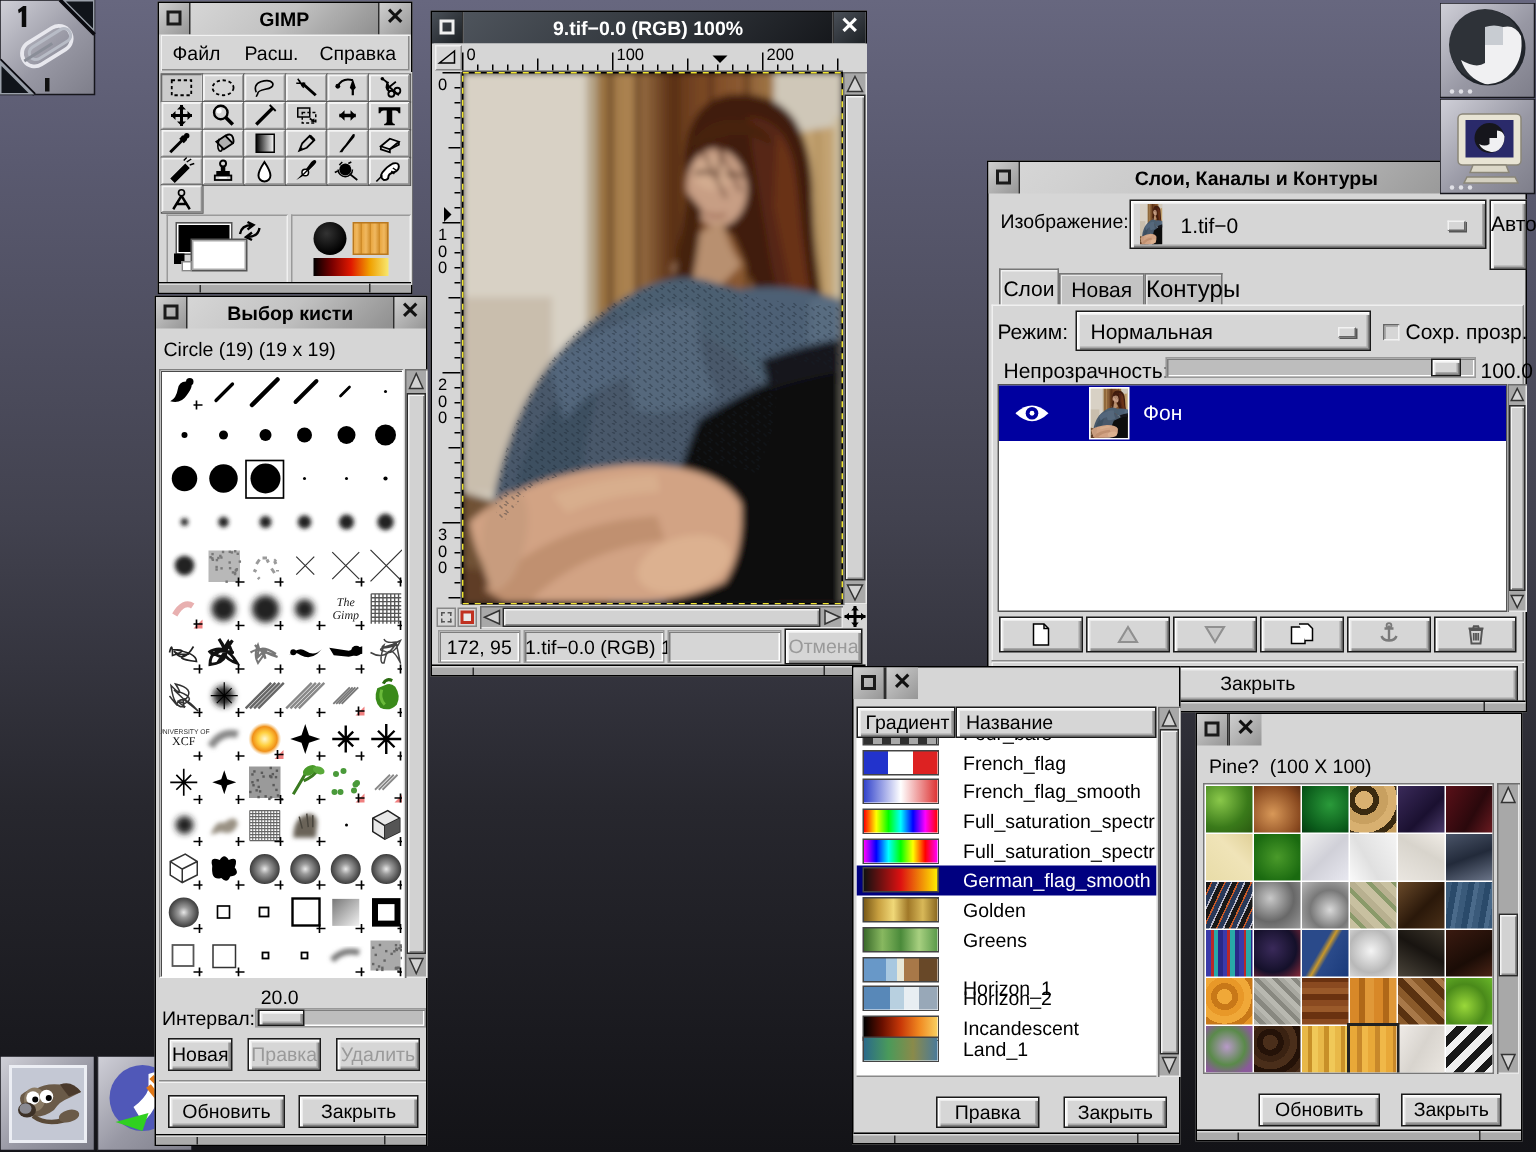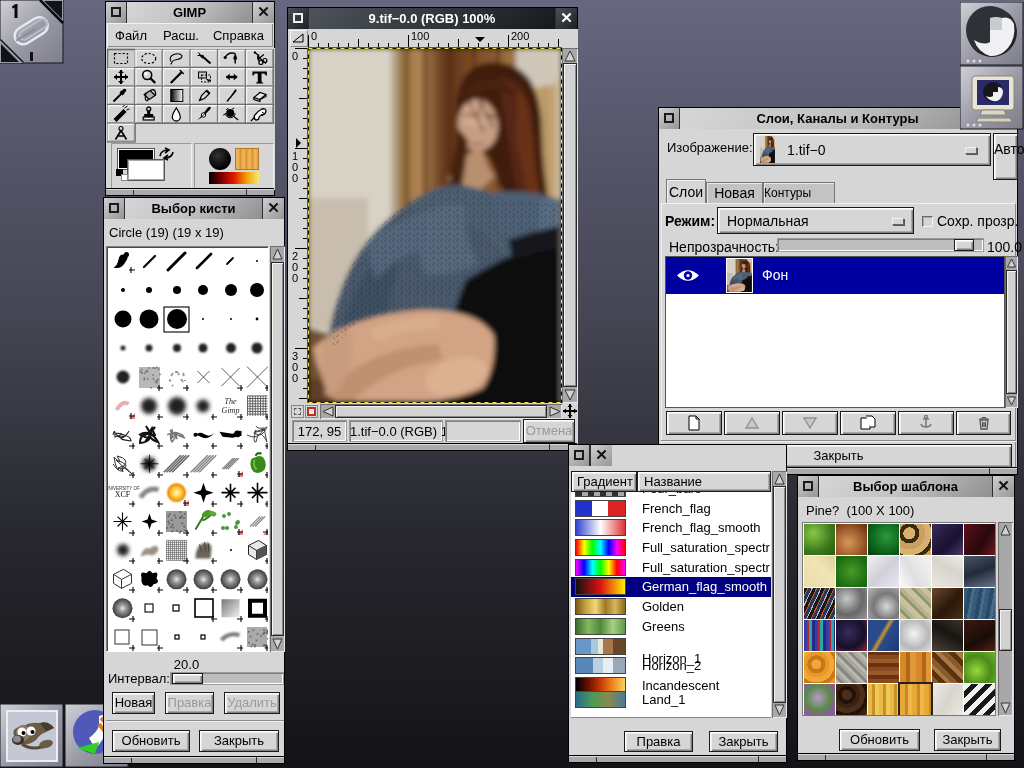--- a/index.html
+++ b/index.html
@@ -134,23 +134,23 @@
   <div class="btn" style="left:94px;top:25px;width:238px;height:33px;"></div>
   <svg width="15" height="27" viewBox="0 0 254 355" preserveAspectRatio="none" style="position:absolute;left:101px;top:28px;">
       <use href="#photo"></use>
     </svg>
   <div class="lbl" style="left:128px;top:34px;font-size:14px;">1.tif−0</div>
   <div style="position:absolute;left:306px;top:39px;width:12px;height:7px;background:#d6d6d6;border:1px solid #666;border-top-color:#f2f2f2;border-left-color:#f2f2f2;box-shadow:1px 1px 0 #555;"></div>
   <div class="btn" style="left:334px;top:25px;width:25px;height:47px;line-height:31px;font-size:14px;">Авто</div>
 
   <div style="position:absolute;left:7px;top:71px;width:40px;height:24px;background:#d6d6d6;border:1px solid #777;border-bottom:none;box-shadow:inset 1px 1px 0 #f2f2f2;font-size:14px;text-align:center;line-height:24px;">Слои</div>
   <div style="position:absolute;left:47px;top:74px;width:57px;height:21px;background:#c3c3c3;border:1px solid #777;border-bottom:none;box-shadow:inset 1px 1px 0 #e8e8e8;font-size:14px;text-align:center;line-height:21px;">Новая</div>
-  <div style="position:absolute;left:104px;top:74px;width:72px;height:21px;background:#c3c3c3;border:1px solid #777;border-bottom:none;box-shadow:inset 1px 1px 0 #e8e8e8;font-size:12px;line-height:21px;">Контуры</div>
+  <div style="position:absolute;left:104px;top:74px;width:52px;height:21px;background:#c3c3c3;border:1px solid #777;border-bottom:none;box-shadow:inset 1px 1px 0 #e8e8e8;font-size:16px;text-align:center;line-height:21px;">Контуры</div>
   <div style="position:absolute;left:2px;top:95px;width:355px;height:268px;border:1px solid #888;border-top:1px solid #f0f0f0;border-left-color:#f0f0f0;"></div>
-  <div class="lbl" style="left:6px;top:105px;font-size:14px;font-weight:bold;">Режим:</div>
+  <div class="lbl" style="left:6px;top:105px;font-size:14px;">Режим:</div>
   <div class="btn" style="left:58px;top:99px;width:197px;height:27px;"></div>
   <div class="lbl" style="left:68px;top:105px;font-size:14px;">Нормальная</div>
   <div style="position:absolute;left:233px;top:110px;width:12px;height:7px;background:#d6d6d6;border:1px solid #666;border-top-color:#f2f2f2;border-left-color:#f2f2f2;box-shadow:1px 1px 0 #555;"></div>
   <div style="position:absolute;left:263px;top:108px;width:11px;height:11px;background:#d6d6d6;border:1px solid #666;border-bottom-color:#f2f2f2;border-right-color:#f2f2f2;box-shadow:inset 1px 1px 0 #aaa;"></div>
   <div class="lbl" style="left:278px;top:105px;font-size:14px;">Сохр. прозр.</div>
   <div class="lbl" style="left:10px;top:131px;font-size:14px;">Непрозрачность:</div>
   <div class="sunken" style="position:absolute;left:118px;top:130px;width:207px;height:14px;background:#bdbdbd;"></div>
   <div class="btn" style="left:295px;top:131px;width:20px;height:12px;"></div>
   <div class="lbl" style="left:328px;top:131px;font-size:14px;">100.0</div>
 
@@ -1031,21 +1031,20 @@
   <div class="rbar">
       <i></i>
     </div>
 </div>
 
 <div class="win" id="wpat" style="left:797px;top:475px;width:218px;height:286px;">
   <div class="tbar">
       <div class="tbtn">
         <div class="sq"></div>
       </div>
-      <div class="ttitle">Выбор шаблона</div>
       <div class="tclose">✕</div>
     </div>
   <div class="lbl" style="left:8px;top:27px;">Pine?&nbsp; (100 X 100)</div>
   <div style="position:absolute;left:4px;top:46px;width:194px;height:194px;background:#fff;border:1px solid #777;overflow:hidden;">
       <div style="position:absolute;left:1px;top:1px;width:31px;height:31px;background:radial-gradient(circle at 30% 30%,#8ac84a,#3a7a1a 60%,#2a5a10);"></div>
       <div style="position:absolute;left:33px;top:1px;width:31px;height:31px;background:radial-gradient(circle at 40% 60%,#d89858,#8a4a20 70%,#5a2a10);"></div>
       <div style="position:absolute;left:65px;top:1px;width:31px;height:31px;background:radial-gradient(circle at 60% 40%,#2a9a3a,#0a5a1a 70%,#063a10);"></div>
       <div style="position:absolute;left:97px;top:1px;width:31px;height:31px;background:repeating-radial-gradient(circle at 30% 30%,#d8b070 0 6px,#3a2a10 6px 10px,#c8a060 10px 16px);"></div>
       <div style="position:absolute;left:129px;top:1px;width:31px;height:31px;background:linear-gradient(135deg,#3a2a5a,#1a1030 60%,#4a3a6a);"></div>
       <div style="position:absolute;left:161px;top:1px;width:31px;height:31px;background:linear-gradient(120deg,#5a1018,#2a080c 60%,#6a1a20);"></div>

